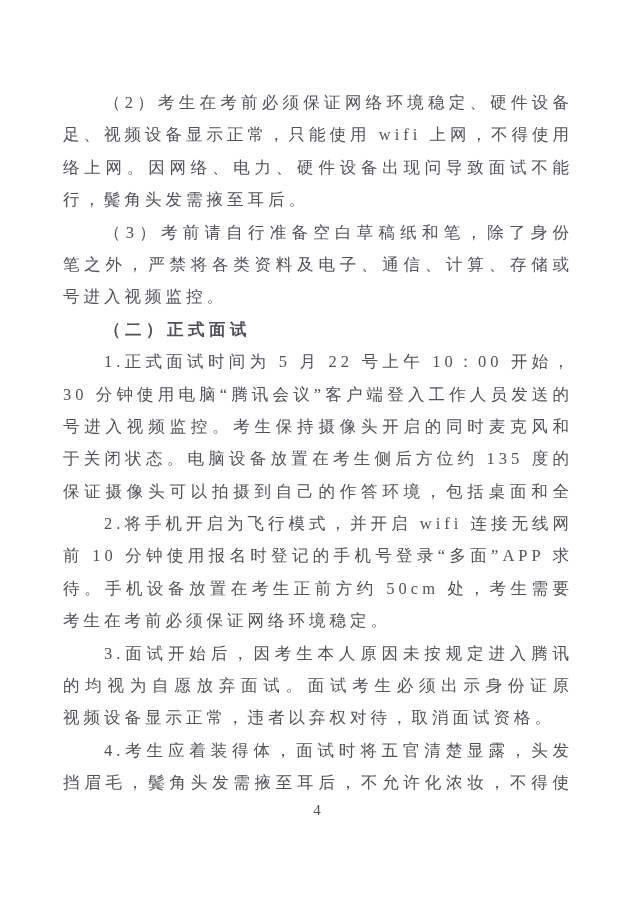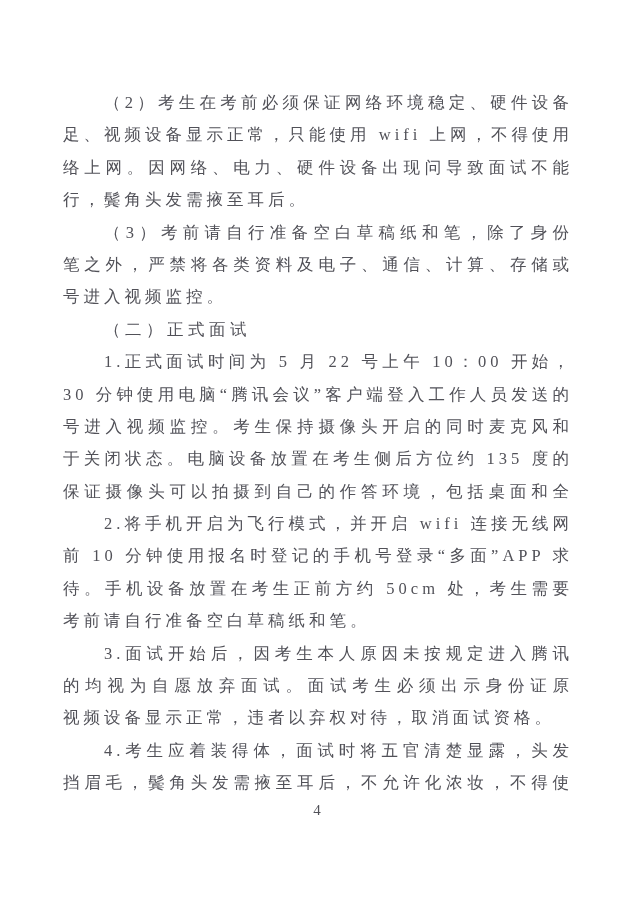--- a/index.html
+++ b/index.html
@@ -35,21 +35,21 @@
     white-space: normal;
     overflow: hidden;
   }
   .line.fill {
     text-align-last: justify;
   }
   .line.indent {
     text-indent: 41px;
   }
   .line.bold {
-    font-weight: normal;
+    font-weight: bold;
     letter-spacing: 4.5px;
   }
   .page-number {
     position: absolute;
     top: 799px;
     left: 0;
     width: 100%;
     text-align: center;
     font-size: 15px;
     line-height: 22px;
@@ -71,21 +71,21 @@
       <div class="line">号进入视频监控。</div>
       <div class="line indent bold">（二）正式面试</div>
       <div class="line indent fill">1.正式面试时间为 5 月 22 号上午 10：00 开始，考生提前</div>
       <div class="line fill">30 分钟使用电脑“腾讯会议”客户端登入工作人员发送的会议</div>
       <div class="line fill">号进入视频监控。考生保持摄像头开启的同时麦克风和声音处</div>
       <div class="line fill">于关闭状态。电脑设备放置在考生侧后方位约 135 度的地方，</div>
       <div class="line">保证摄像头可以拍摄到自己的作答环境，包括桌面和全身。</div>
       <div class="line indent fill">2.将手机开启为飞行模式，并开启 wifi 连接无线网络，提</div>
       <div class="line fill">前 10 分钟使用报名时登记的手机号登录“多面”APP 求职端等</div>
       <div class="line fill">待。手机设备放置在考生正前方约 50cm 处，考生需要保证肩部</div>
-      <div class="line">考前请自行准备空白草稿纸和笔。</div>
+      <div class="line">考生在考前必须保证网络环境稳定。</div>
       <div class="line indent fill">3.面试开始后，因考生本人原因未按规定进入腾讯会议室</div>
       <div class="line fill">的均视为自愿放弃面试。面试考生必须出示身份证原件，在规</div>
       <div class="line">视频设备显示正常，违者以弃权对待，取消面试资格。</div>
       <div class="line indent fill">4.考生应着装得体，面试时将五官清楚显露，头发不要遮</div>
       <div class="line fill">挡眉毛，鬓角头发需掖至耳后，不允许化浓妆，不得使用耳机</div>
     </div>
   <div class="page-number">4</div>
 </div>
 
 </body></html>

